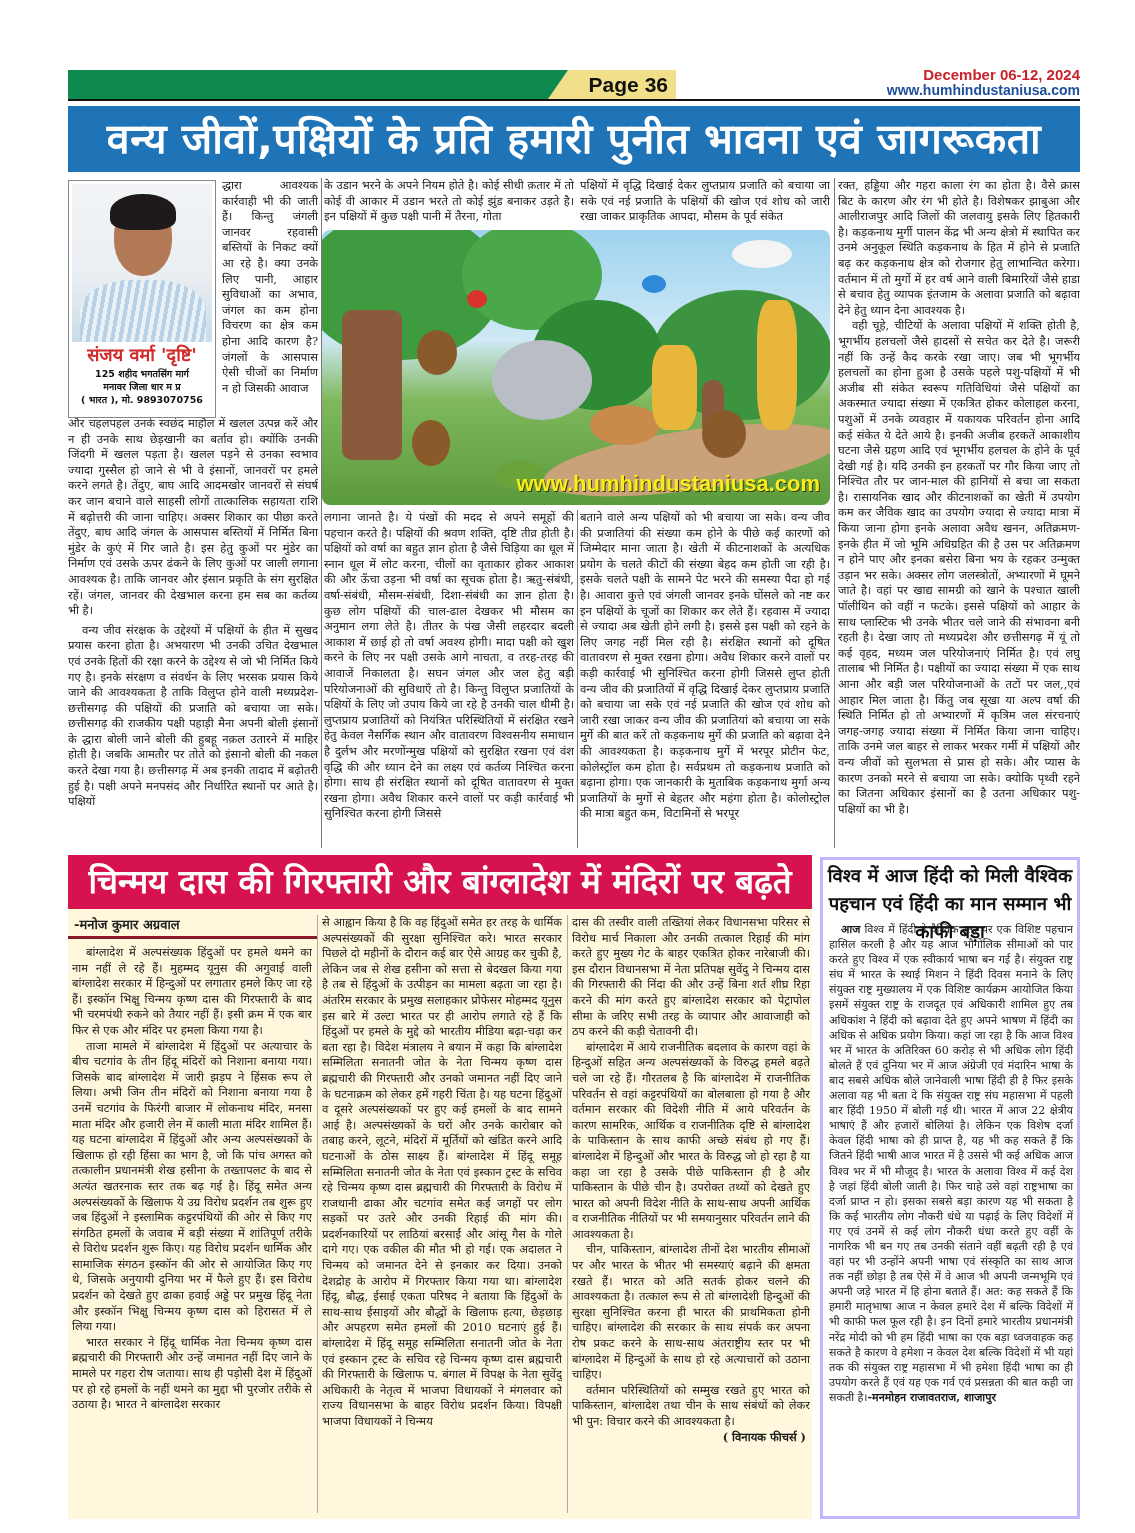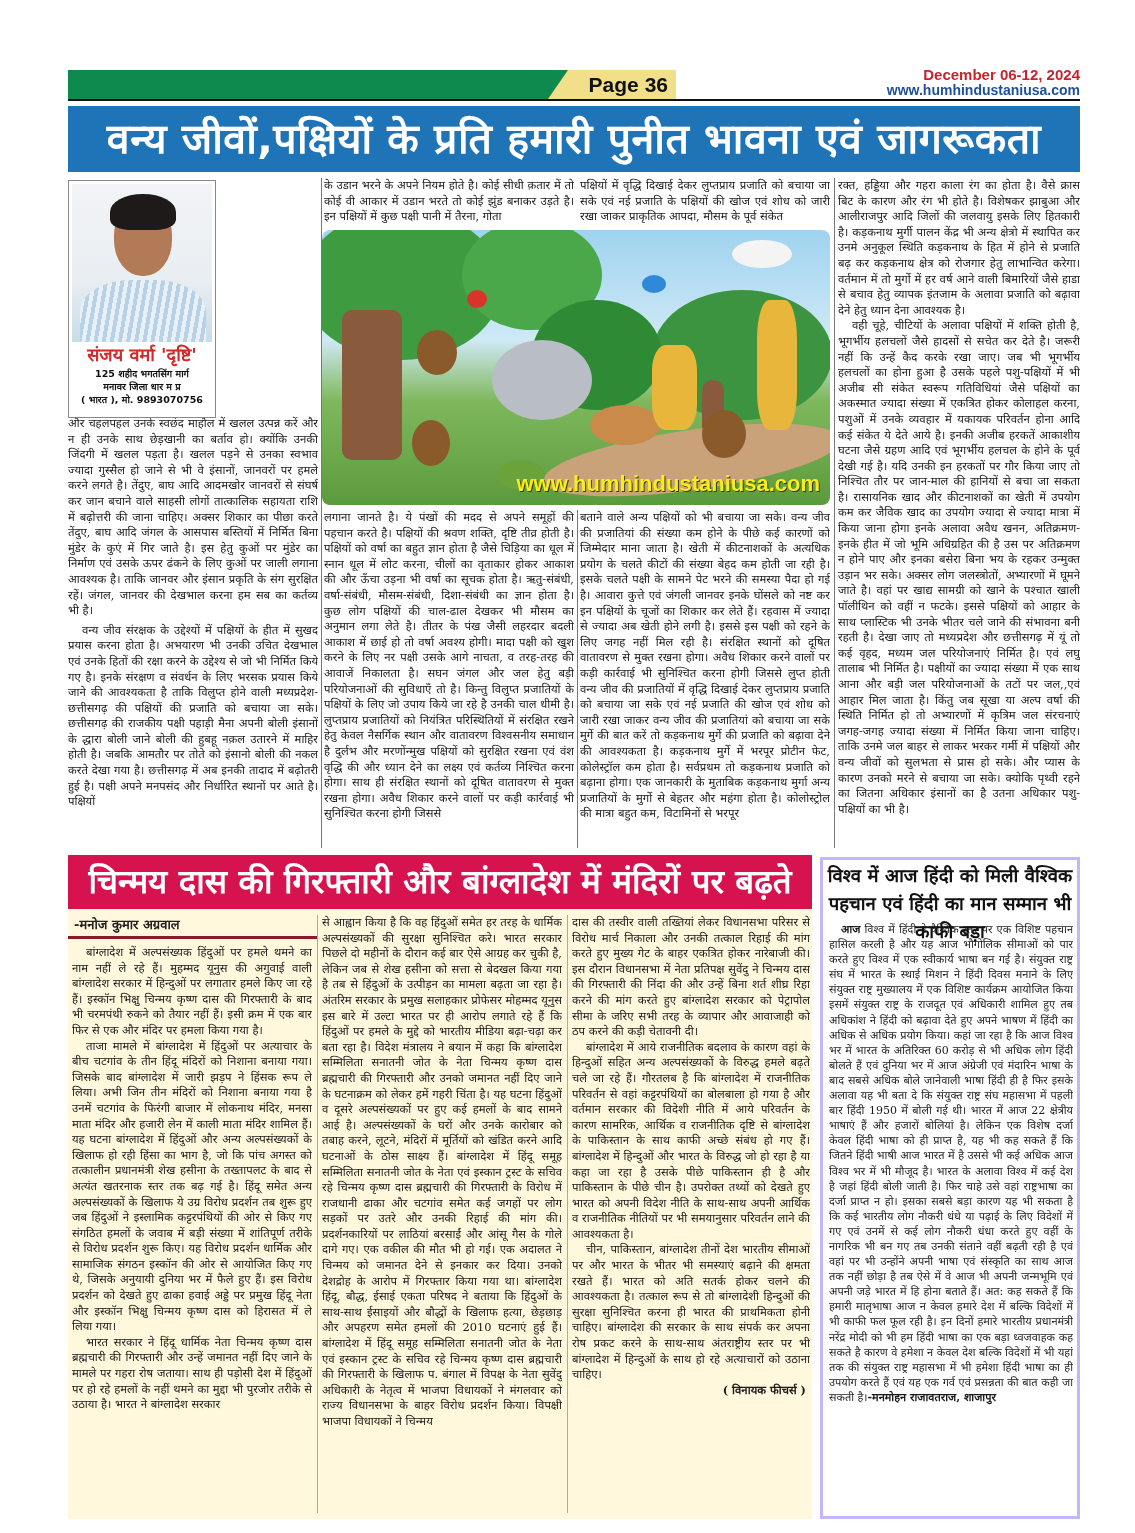--- a/index.html
+++ b/index.html
@@ -98,20 +98,21 @@
           <div class="head"></div>
           <div class="hair"></div>
         </div>
         <div class="author-name">संजय वर्मा 'दृष्टि'</div>
         <div class="author-addr">
           <div>125 शहीद भगतसिंग मार्ग</div>
           <div>मनावर जिला धार म प्र</div>
           <div>( भारत ), मो. 9893070756</div>
         </div>
       </div>
+      <div style="position:absolute; left:154px; top:0; width:96px; height:238px; overflow:hidden; text-align:justify;">द्धारा आवश्यक कार्रवाही भी की जाती हैं। किन्तु जंगली जानवर रहवासी बस्तियों के निकट क्यों आ रहे है। क्या उनके लिए पानी, आहार सुविधाओं का अभाव, जंगल का कम होना विचरण का क्षेत्र कम होना आदि कारण है? जंगलों के आसपास ऐसी चीजों का निर्माण न हो जिसकी आवाज</div>
     </div>
     <p class="first">और चहलपहल उनके स्वछंद माहौल में खलल उत्पन्न करें और न ही उनके साथ छेड़खानी का बर्ताव हो। क्योंकि उनकी जिंदगी में खलल पड़ता है। खलल पड़ने से उनका स्वभाव ज्यादा गुस्सैल हो जाने से भी वे इंसानों, जानवरों पर हमले करने लगते है। तेंदुए, बाघ आदि आदमखोर जानवरों से संघर्ष कर जान बचाने वाले साहसी लोगों तात्कालिक सहायता राशि में बढ़ोत्तरी की जाना चाहिए। अक्सर शिकार का पीछा करते तेंदुए, बाघ आदि जंगल के आसपास बस्तियों में निर्मित बिना मुंडेर के कुएं में गिर जाते है। इस हेतु कुओं पर मुंडेर का निर्माण एवं उसके ऊपर ढंकने के लिए कुओं पर जाली लगाना आवश्यक है। ताकि जानवर और इंसान प्रकृति के संग सुरक्षित रहें। जंगल, जानवर की देखभाल करना हम सब का कर्तव्य भी है।</p>
     <p style="margin-top:4px;">वन्य जीव संरक्षक के उद्देश्यों में पक्षियों के हीत में सुखद प्रयास करना होता है। अभयारण भी उनकी उचित देखभाल एवं उनके हितों की रक्षा करने के उद्देश्य से जो भी निर्मित किये गए है। इनके संरक्षण व संवर्धन के लिए भरसक प्रयास किये जाने की आवश्यकता है ताकि विलुप्त होने वाली मध्यप्रदेश- छत्तीसगढ़ की पक्षियों की प्रजाति को बचाया जा सके। छत्तीसगढ़ की राजकीय पक्षी पहाड़ी मैना अपनी बोली इंसानों के द्धारा बोली जाने बोली की हुबहू नक़ल उतारने में माहिर होती है। जबकि आमतौर पर तोते को इंसानो बोली की नकल करते देखा गया है। छत्तीसगढ़ में अब इनकी तादाद में बढ़ोतरी हुई है। पक्षी अपने मनपसंद और निर्धारित स्थानों पर आते है। पक्षियों</p>
   </div>
   <div class="vrule" style="left:253px; top:108px; height:670px;"></div>
 
   <div class="col" style="left:256px; top:108px; width:250px; height:48px;">
     <p class="first">के उडान भरने के अपने नियम होते है। कोई सीधी क़तार में तो कोई वी आकार में उडान भरते तो कोई झुंड बनाकर उड़ते है। इन पक्षियों में कुछ पक्षी पानी में तैरना, गोता</p>
   </div>
 
@@ -172,20 +173,21 @@
 
     <div class="col" style="left:254px; top:6px; width:240px; height:600px;">
       <p class="first">से आह्वान किया है कि वह हिंदुओं समेत हर तरह के धार्मिक अल्पसंख्यकों की सुरक्षा सुनिश्चित करे। भारत सरकार पिछले दो महीनों के दौरान कई बार ऐसे आग्रह कर चुकी है, लेकिन जब से शेख हसीना को सत्ता से बेदखल किया गया है तब से हिंदुओं के उत्पीड़न का मामला बढ़ता जा रहा है। अंतरिम सरकार के प्रमुख सलाहकार प्रोफेसर मोहम्मद यूनुस इस बारे में उल्टा भारत पर ही आरोप लगाते रहे हैं कि हिंदुओं पर हमले के मुद्दे को भारतीय मीडिया बढ़ा-चढ़ा कर बता रहा है। विदेश मंत्रालय ने बयान में कहा कि बांग्लादेश सम्मिलिता सनातनी जोत के नेता चिन्मय कृष्ण दास ब्रह्मचारी की गिरफ्तारी और उनको जमानत नहीं दिए जाने के घटनाक्रम को लेकर हमें गहरी चिंता है। यह घटना हिंदुओं व दूसरे अल्पसंख्यकों पर हुए कई हमलों के बाद सामने आई है। अल्पसंख्यकों के घरों और उनके कारोबार को तबाह करने, लूटने, मंदिरों में मूर्तियों को खंडित करने आदि घटनाओं के ठोस साक्ष्य हैं। बांग्लादेश में हिंदू समूह सम्मिलिता सनातनी जोत के नेता एवं इस्कान ट्रस्ट के सचिव रहे चिन्मय कृष्ण दास ब्रह्मचारी की गिरफ्तारी के विरोध में राजधानी ढाका और चटगांव समेत कई जगहों पर लोग सड़कों पर उतरे और उनकी रिहाई की मांग की। प्रदर्शनकारियों पर लाठियां बरसाईं और आंसू गैस के गोले दागे गए। एक वकील की मौत भी हो गई। एक अदालत ने चिन्मय को जमानत देने से इनकार कर दिया। उनको देशद्रोह के आरोप में गिरफ्तार किया गया था। बांग्लादेश हिंदू, बौद्ध, ईसाई एकता परिषद ने बताया कि हिंदुओं के साथ-साथ ईसाइयों और बौद्धों के खिलाफ हत्या, छेड़छाड़ और अपहरण समेत हमलों की 2010 घटनाएं हुई हैं। बांग्लादेश में हिंदू समूह सम्मिलिता सनातनी जोत के नेता एवं इस्कान ट्रस्ट के सचिव रहे चिन्मय कृष्ण दास ब्रह्मचारी की गिरफ्तारी के खिलाफ प. बंगाल में विपक्ष के नेता सुवेंदु अधिकारी के नेतृत्व में भाजपा विधायकों ने मंगलवार को राज्य विधानसभा के बाहर विरोध प्रदर्शन किया। विपक्षी भाजपा विधायकों ने चिन्मय</p>
     </div>
     <div class="vrule" style="left:499px; top:6px; height:598px; background:#aaa;"></div>
 
     <div class="col" style="left:504px; top:6px; width:238px; height:600px;">
       <p class="first">दास की तस्वीर वाली तख्तियां लेकर विधानसभा परिसर से विरोध मार्च निकाला और उनकी तत्काल रिहाई की मांग करते हुए मुख्य गेट के बाहर एकत्रित होकर नारेबाजी की। इस दौरान विधानसभा में नेता प्रतिपक्ष सुवेंदु ने चिन्मय दास की गिरफ्तारी की निंदा की और उन्हें बिना शर्त शीघ्र रिहा करने की मांग करते हुए बांग्लादेश सरकार को पेट्रापोल सीमा के जरिए सभी तरह के व्यापार और आवाजाही को ठप करने की कड़ी चेतावनी दी।</p>
       <p>बांग्लादेश में आये राजनीतिक बदलाव के कारण वहां के हिन्दुओं सहित अन्य अल्पसंख्यकों के विरुद्ध हमले बढ़ते चले जा रहे हैं। गौरतलब है कि बांग्लादेश में राजनीतिक परिवर्तन से वहां कट्टरपंथियों का बोलबाला हो गया है और वर्तमान सरकार की विदेशी नीति में आये परिवर्तन के कारण सामरिक, आर्थिक व राजनीतिक दृष्टि से बांग्लादेश के पाकिस्तान के साथ काफी अच्छे संबंध हो गए हैं। बांग्लादेश में हिन्दुओं और भारत के विरुद्ध जो हो रहा है या कहा जा रहा है उसके पीछे पाकिस्तान ही है और पाकिस्तान के पीछे चीन है। उपरोक्त तथ्यों को देखते हुए भारत को अपनी विदेश नीति के साथ-साथ अपनी आर्थिक व राजनीतिक नीतियों पर भी समयानुसार परिवर्तन लाने की आवश्यकता है।</p>
       <p>चीन, पाकिस्तान, बांग्लादेश तीनों देश भारतीय सीमाओं पर और भारत के भीतर भी समस्याएं बढ़ाने की क्षमता रखते हैं। भारत को अति सतर्क होकर चलने की आवश्यकता है। तत्काल रूप से तो बांग्लादेशी हिन्दुओं की सुरक्षा सुनिश्चित करना ही भारत की प्राथमिकता होनी चाहिए। बांग्लादेश की सरकार के साथ संपर्क कर अपना रोष प्रकट करने के साथ-साथ अंतराष्ट्रीय स्तर पर भी बांग्लादेश में हिन्दुओं के साथ हो रहे अत्याचारों को उठाना चाहिए।</p>
+      <p>वर्तमान परिस्थितियों को सम्मुख रखते हुए भारत को पाकिस्तान, बांग्लादेश तथा चीन के साथ संबंधों को लेकर भी पुन: विचार करने की आवश्यकता है।</p>
       <div style="text-align:right; font-weight:bold; padding-right:4px;">( विनायक फीचर्स )</div>
     </div>
   </div>
 
   <div class="sidebox">
     <div class="sidebox-title">विश्व में आज हिंदी को मिली वैश्विक पहचान एवं हिंदी का मान सम्मान भी काफी बड़ा</div>
     <div class="col" style="left:6px; top:62px; width:244px; height:592px;">
       <p style="text-indent:12px;"><b>आज</b><span> विश्व में हिंदी ने वैश्विक स्तर पर एक विशिष्ट पहचान हासिल करली है और यह आज भौगोलिक सीमाओं को पार करते हुए विश्व में एक स्वीकार्य भाषा बन गई है। संयुक्त राष्ट्र संघ में भारत के स्थाई मिशन ने हिंदी दिवस मनाने के लिए संयुक्त राष्ट्र मुख्यालय में एक विशिष्ट कार्यक्रम आयोजित किया इसमें संयुक्त राष्ट्र के राजदूत एवं अधिकारी शामिल हुए तब अधिकांश ने हिंदी को बढ़ावा देते हुए अपने भाषण में हिंदी का अधिक से अधिक प्रयोग किया। कहां जा रहा है कि आज विश्व भर में भारत के अतिरिक्त 60 करोड़ से भी अधिक लोग हिंदी बोलते हैं एवं दुनिया भर में आज अंग्रेजी एवं मंदारिन भाषा के बाद सबसे अधिक बोले जानेवाली भाषा हिंदी ही है फिर इसके अलावा यह भी बता दे कि संयुक्त राष्ट्र संघ महासभा में पहली बार हिंदी 1950 में बोली गई थी। भारत में आज 22 क्षेत्रीय भाषाएं हैं और हजारों बोलियां है। लेकिन एक विशेष दर्जा केवल हिंदी भाषा को ही प्राप्त है, यह भी कह सकते हैं कि जितने हिंदी भाषी आज भारत में है उससे भी कई अधिक आज विश्व भर में भी मौजूद है। भारत के अलावा विश्व में कई देश है जहां हिंदी बोली जाती है। फिर चाहे उसे वहां राष्ट्रभाषा का दर्जा प्राप्त न हो। इसका सबसे बड़ा कारण यह भी सकता है कि कई भारतीय लोग नौकरी धंधे या पढ़ाई के लिए विदेशों में गए एवं उनमें से कई लोग नौकरी धंधा करते हुए वहीं के नागरिक भी बन गए तब उनकी संताने वहीं बढ़ती रही है एवं वहां पर भी उन्होंने अपनी भाषा एवं संस्कृति का साथ आज तक नहीं छोड़ा है तब ऐसे में वे आज भी अपनी जन्मभूमि एवं अपनी जड़े भारत में हि होना बताते हैं। अत: कह सकते हैं कि हमारी मातृभाषा आज न केवल हमारे देश में बल्कि विदेशों में भी काफी फल फूल रही है। इन दिनों हमारे भारतीय प्रधानमंत्री नरेंद्र मोदी को भी हम हिंदी भाषा का एक बड़ा ध्वजवाहक कह सकते है कारण वे हमेशा न केवल देश बल्कि विदेशों में भी यहां तक की संयुक्त राष्ट्र महासभा में भी हमेशा हिंदी भाषा का ही उपयोग करते हैं एवं यह एक गर्व एवं प्रसन्नता की बात कही जा सकती है।</span><span class="sig">-मनमोहन राजावतराज, शाजापुर</span></p>
     </div>
   </div>

